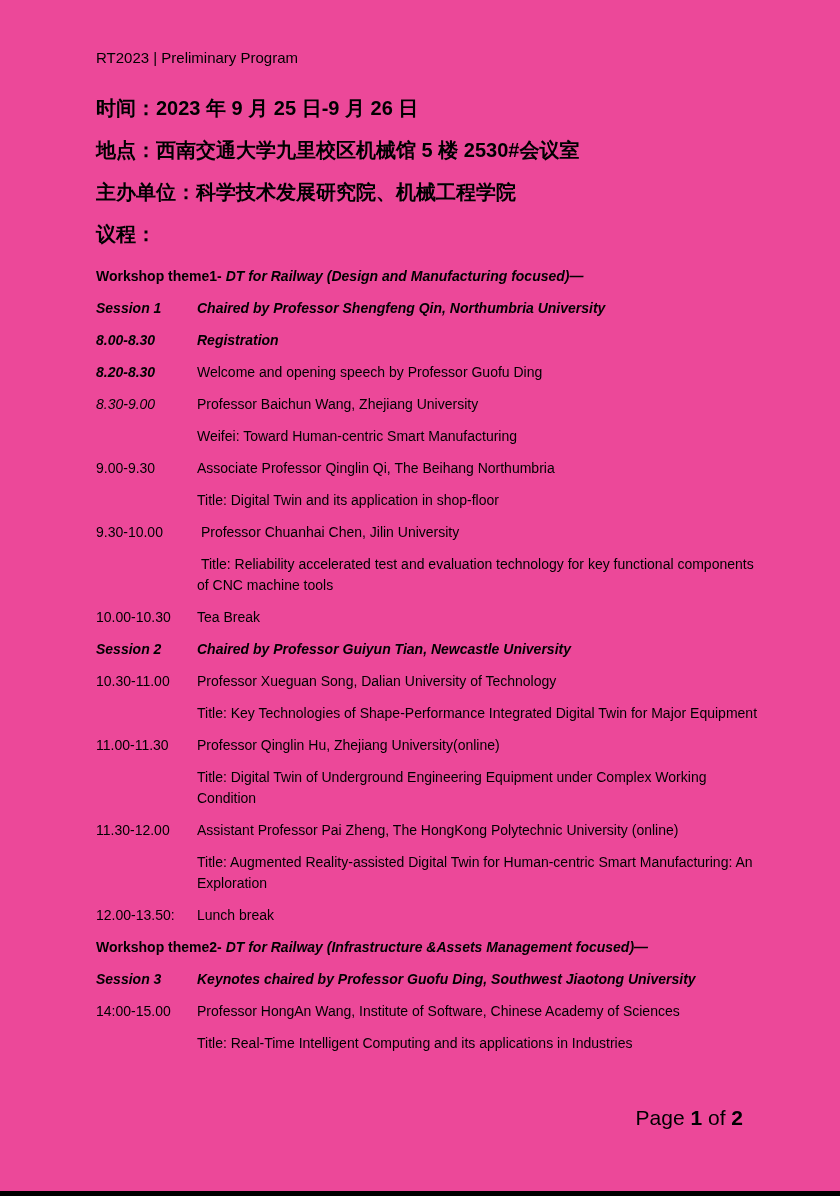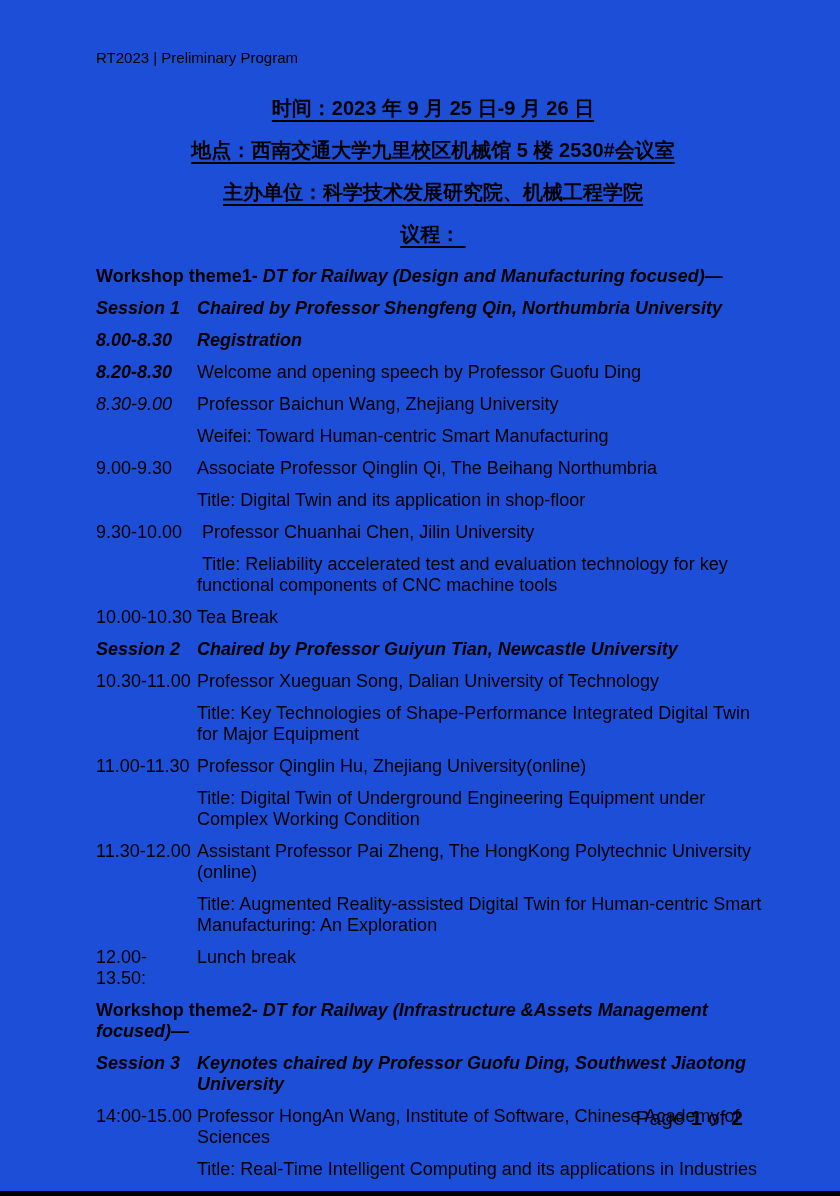--- a/index.html
+++ b/index.html
@@ -1,48 +1,46 @@
 <!DOCTYPE html>
 <html><head>
 <meta charset="utf-8">
 <style>
   html,body{margin:0;padding:0;background:#ffffff;}
   .page{
     position:relative;
     width:840px;
     height:1196px;
-    background:#1d4ed8;
+    background:#ec4899;
     font-family:"Liberation Sans", sans-serif;
     color:#000000;
     box-sizing:border-box;
     padding:48px 70px 0 96px;
     overflow:hidden;
   }
   .doc-header{
     font-size:15px;
     line-height:20px;
     color:#000;
   }
   .headings{margin-top:30px;}
   .heading-line{
     font-size:20px;
     line-height:21px;
     font-weight:bold;
-    text-decoration:underline;
     text-underline-offset:5px;
     text-decoration-thickness:1.5px;
     margin-bottom:21px;
     white-space:pre-wrap;
-    text-align:center;
   }
   .agenda{margin-top:0;}
   .row{
     display:flex;
     align-items:flex-start;
-    font-size:18px;
+    font-size:14px;
     line-height:21px;
     margin-bottom:11px;
   }
   .theme-row{display:block;font-weight:bold;}
   .time-cell{
     flex:0 0 101px;
     width:101px;
     white-space:pre-wrap;
   }
   .content-cell{

